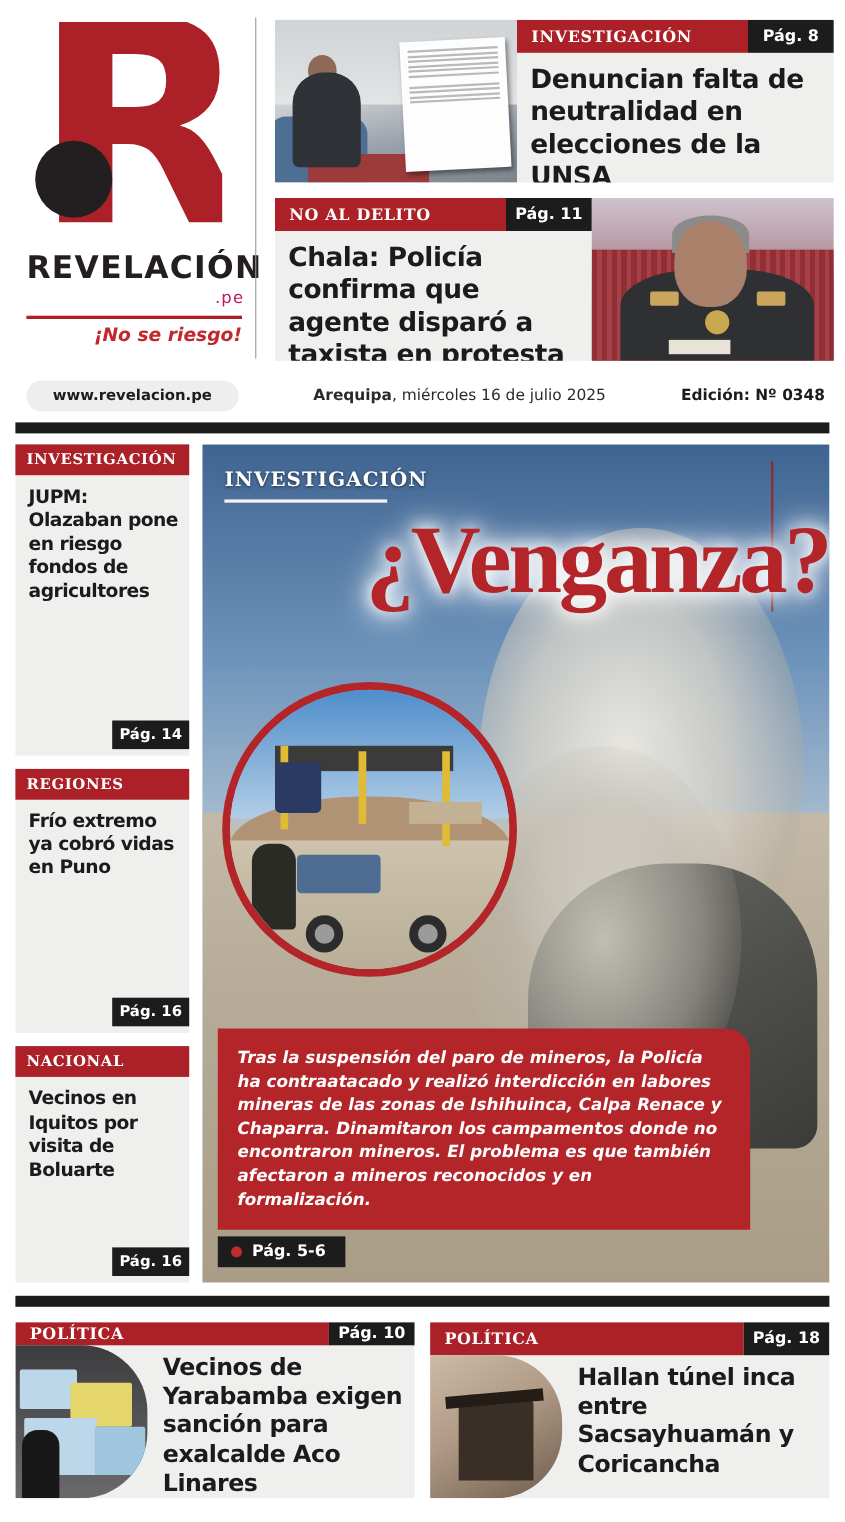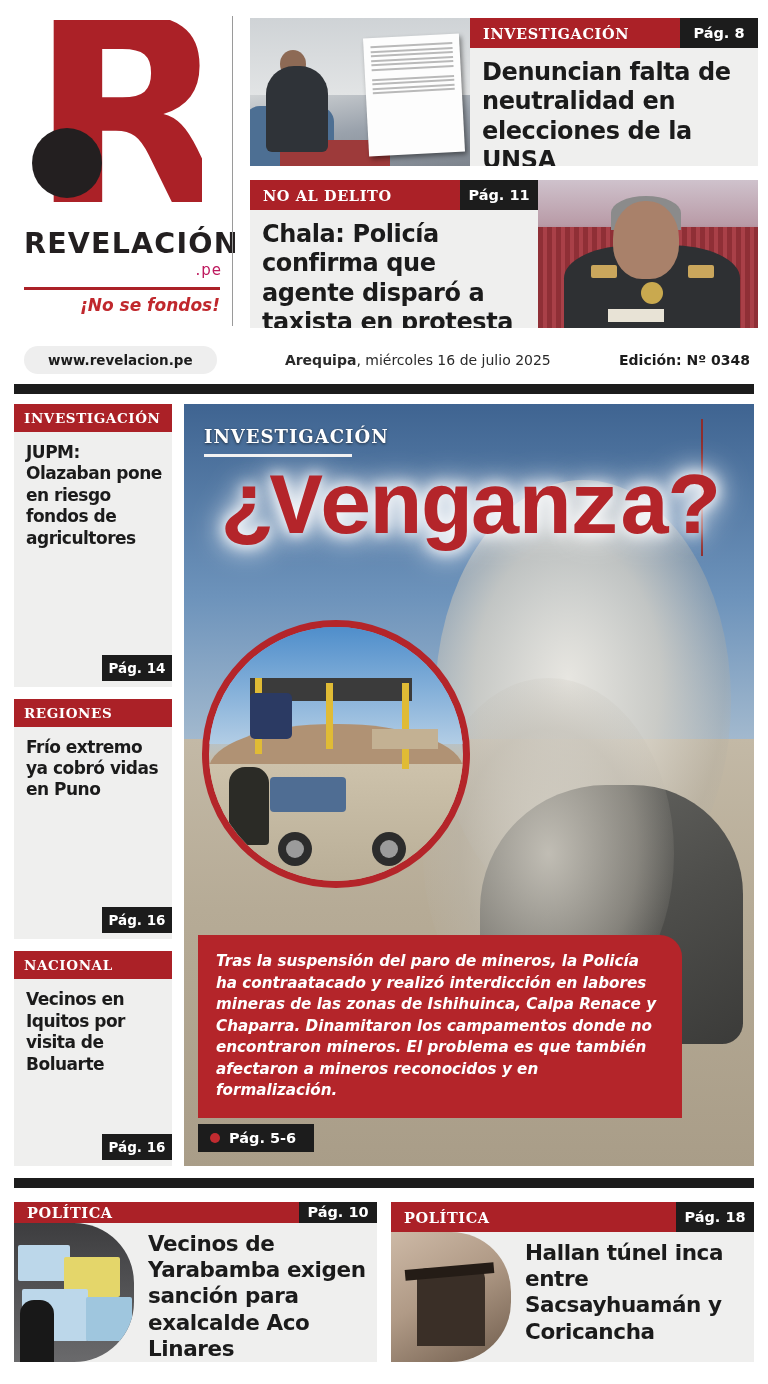--- a/index.html
+++ b/index.html
@@ -159,22 +159,22 @@
   .tiny-people span { position:absolute; bottom:0; width:6px; height:17px; background:#3a352e; border-radius:3px 3px 0 0; }
 
   .feat-label { position:absolute; left:20px; top:22px; z-index:5; }
   .feat-label .txt {
     color:#fff; font-weight:bold; font-size:18px; letter-spacing:1px;
     font-family:"DejaVu Serif", serif; text-shadow: 0 1px 3px rgba(0,0,0,.6);
   }
   .feat-label .ul { width: 148px; height:3px; background:#f2f2f2; margin-top:7px; }
 
   .feat-title {
-    position:absolute; left:0; right:0; top:62px; z-index:5; text-align:center;
-    font-family:Liberation Mono, monospace; font-weight:bold;
+    position:absolute; left:0; right:0; top:62px; z-index:5; text-align:right;
+    font-family:Liberation Serif, serif; font-weight:bold;
     font-size: 88px; line-height:1; color:#b4252a; letter-spacing:-3px;
     text-shadow: 0 0 14px #fff, 0 0 24px #fff, 0 0 34px rgba(255,255,255,.95);
   }
 
   .inset-circle {
     position:absolute; left: 18px; top: 216px; width: 268px; height: 268px;
     border-radius:50%; border: 7px solid #b4252a; overflow:hidden; z-index:6;
     background: linear-gradient(180deg,#74a3d4 0%,#a9c6e1 38%,#c9bda6 55%,#bdb49f 100%);
   }
   .ic-sky { position:absolute; left:0; top:0; right:0; height:46%; background: linear-gradient(180deg,#4f8ecb,#b2cde5); }
@@ -242,21 +242,21 @@
   <div class="header">
 
     <div class="logo-block">
       <div class="logo-mark">
         <div class="logo-r">R</div>
         <div class="logo-dot"></div>
       </div>
       <div class="logo-word">REVELACIÓN</div>
       <div class="logo-pe">.pe</div>
       <div class="logo-rule"></div>
-      <div class="logo-slogan">¡No se fondos!</div>
+      <div class="logo-slogan">¡No se riesgo!</div>
     </div>
 
     <div class="header-divider"></div>
 
     <div class="header-right">
 
       <div class="top-card">
         <div class="tc-photo ph-unsa">
           <div class="wall"></div>
           <div class="chair"></div>

